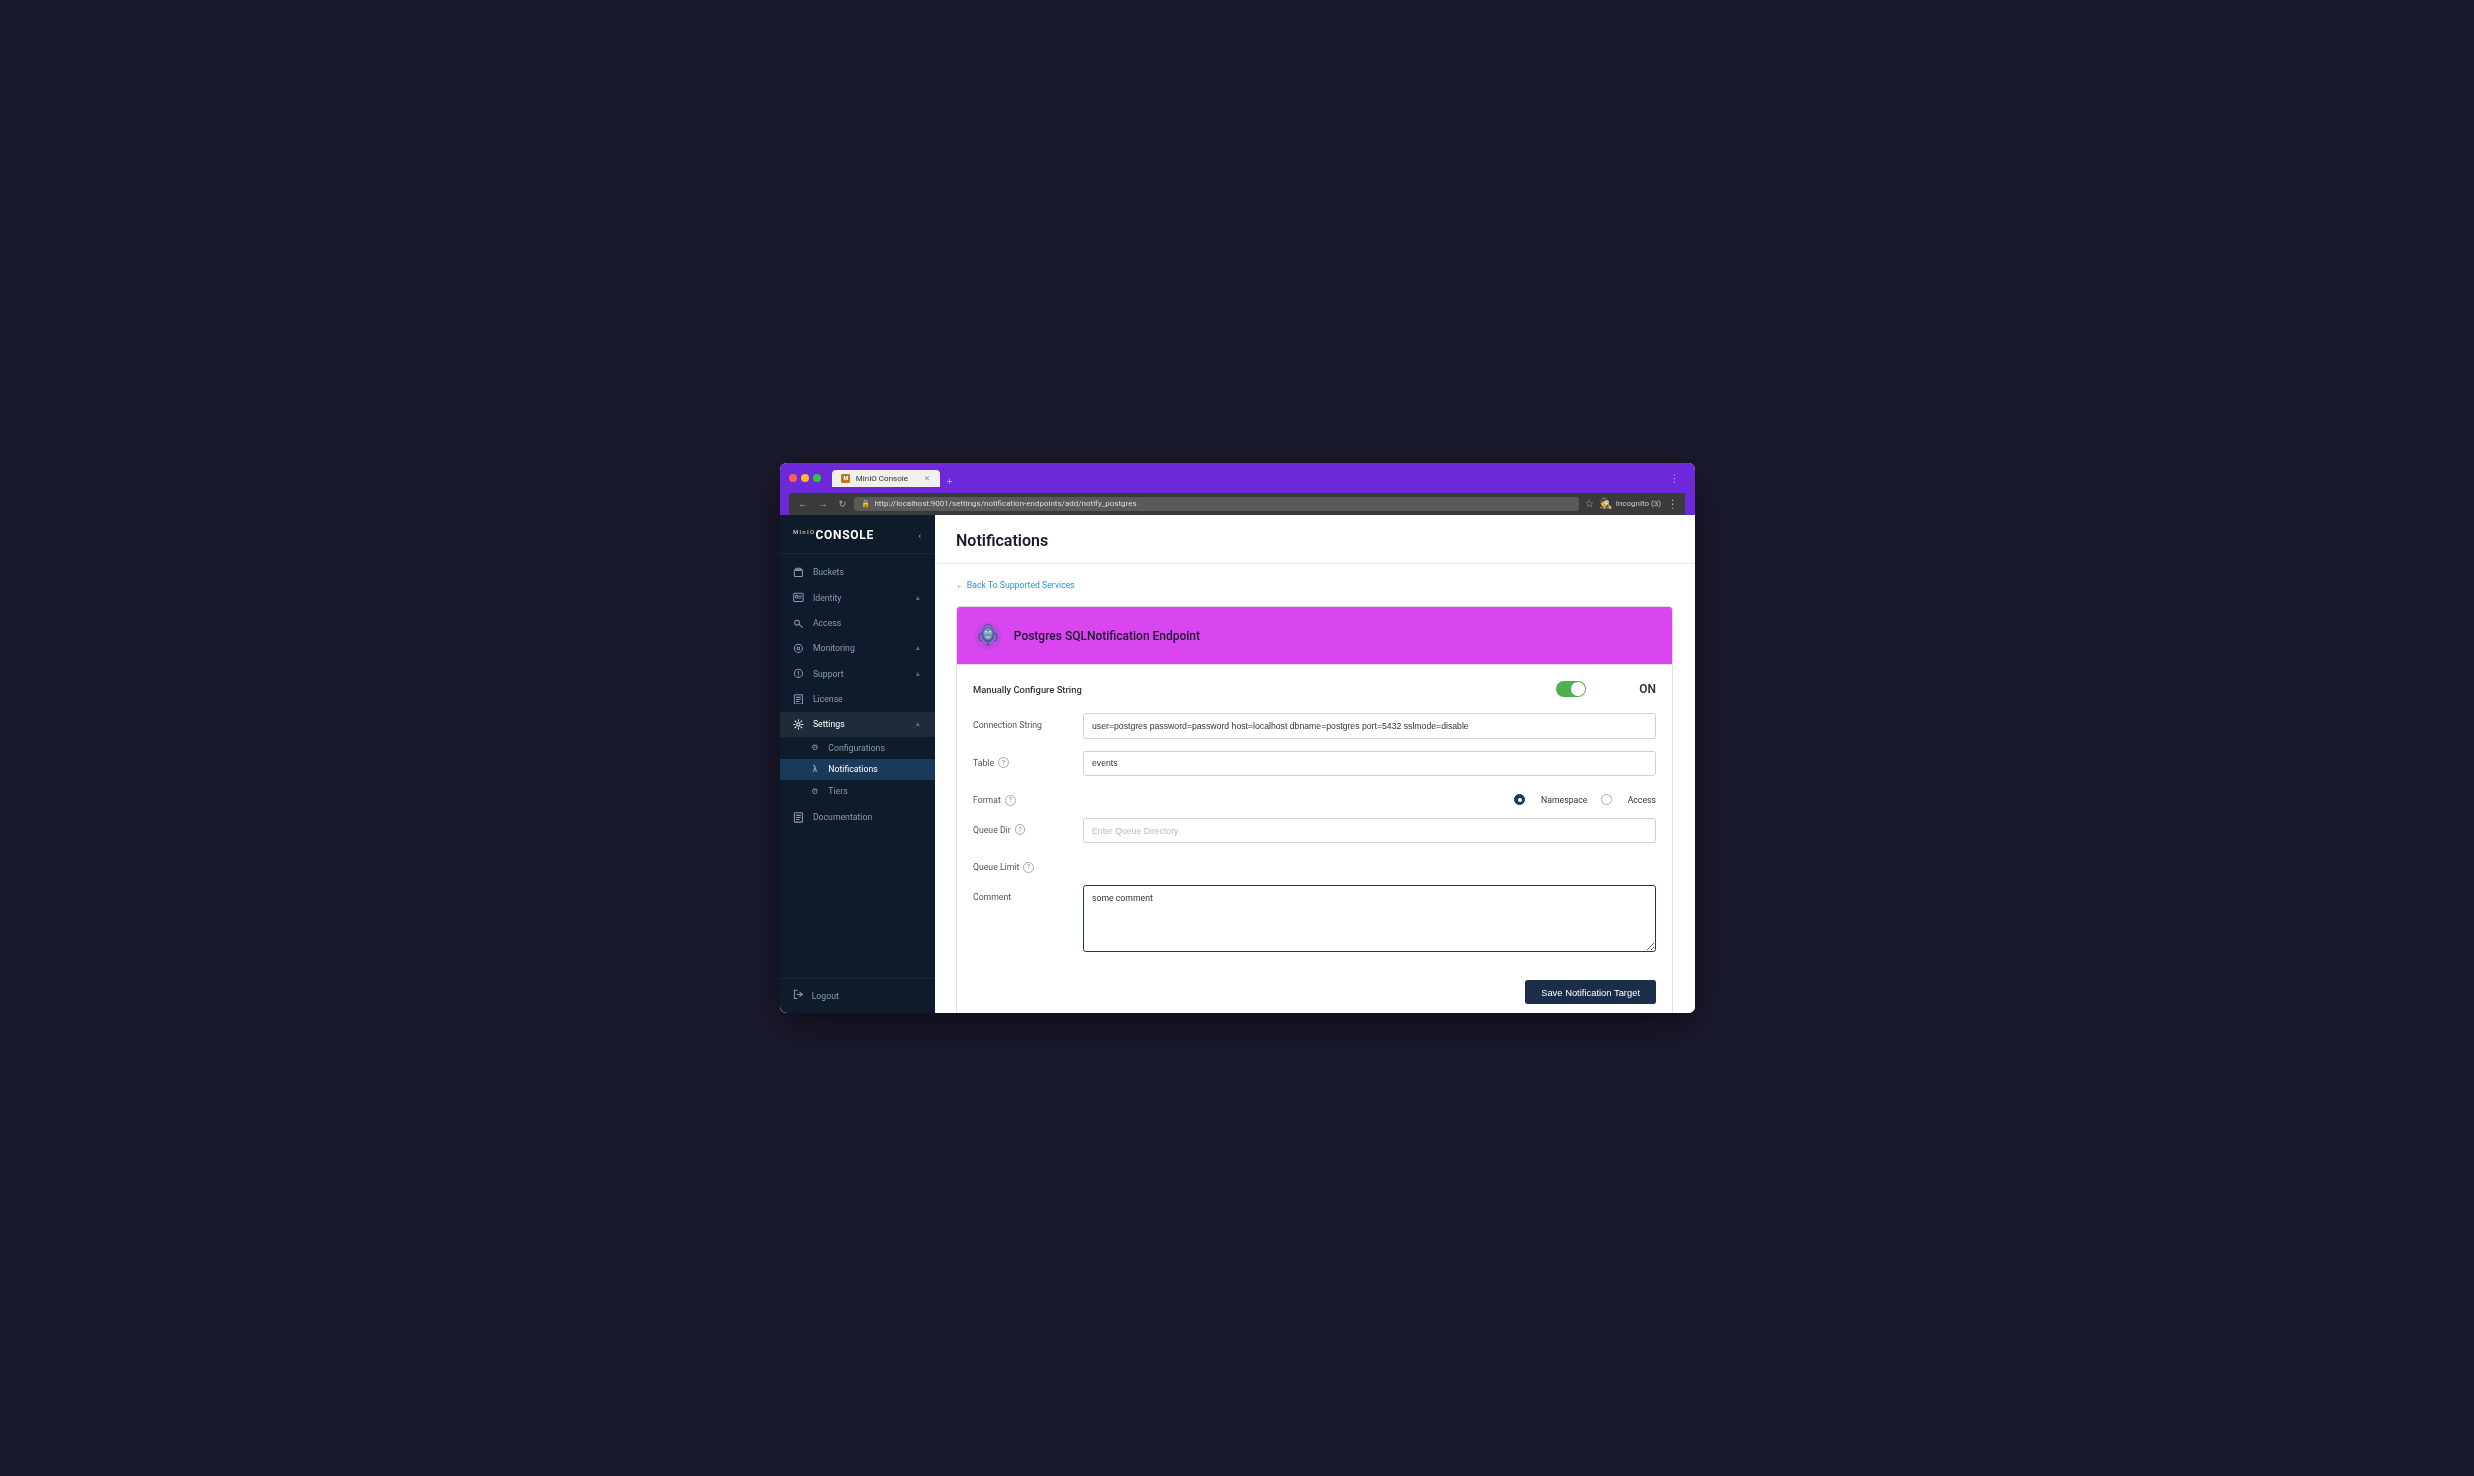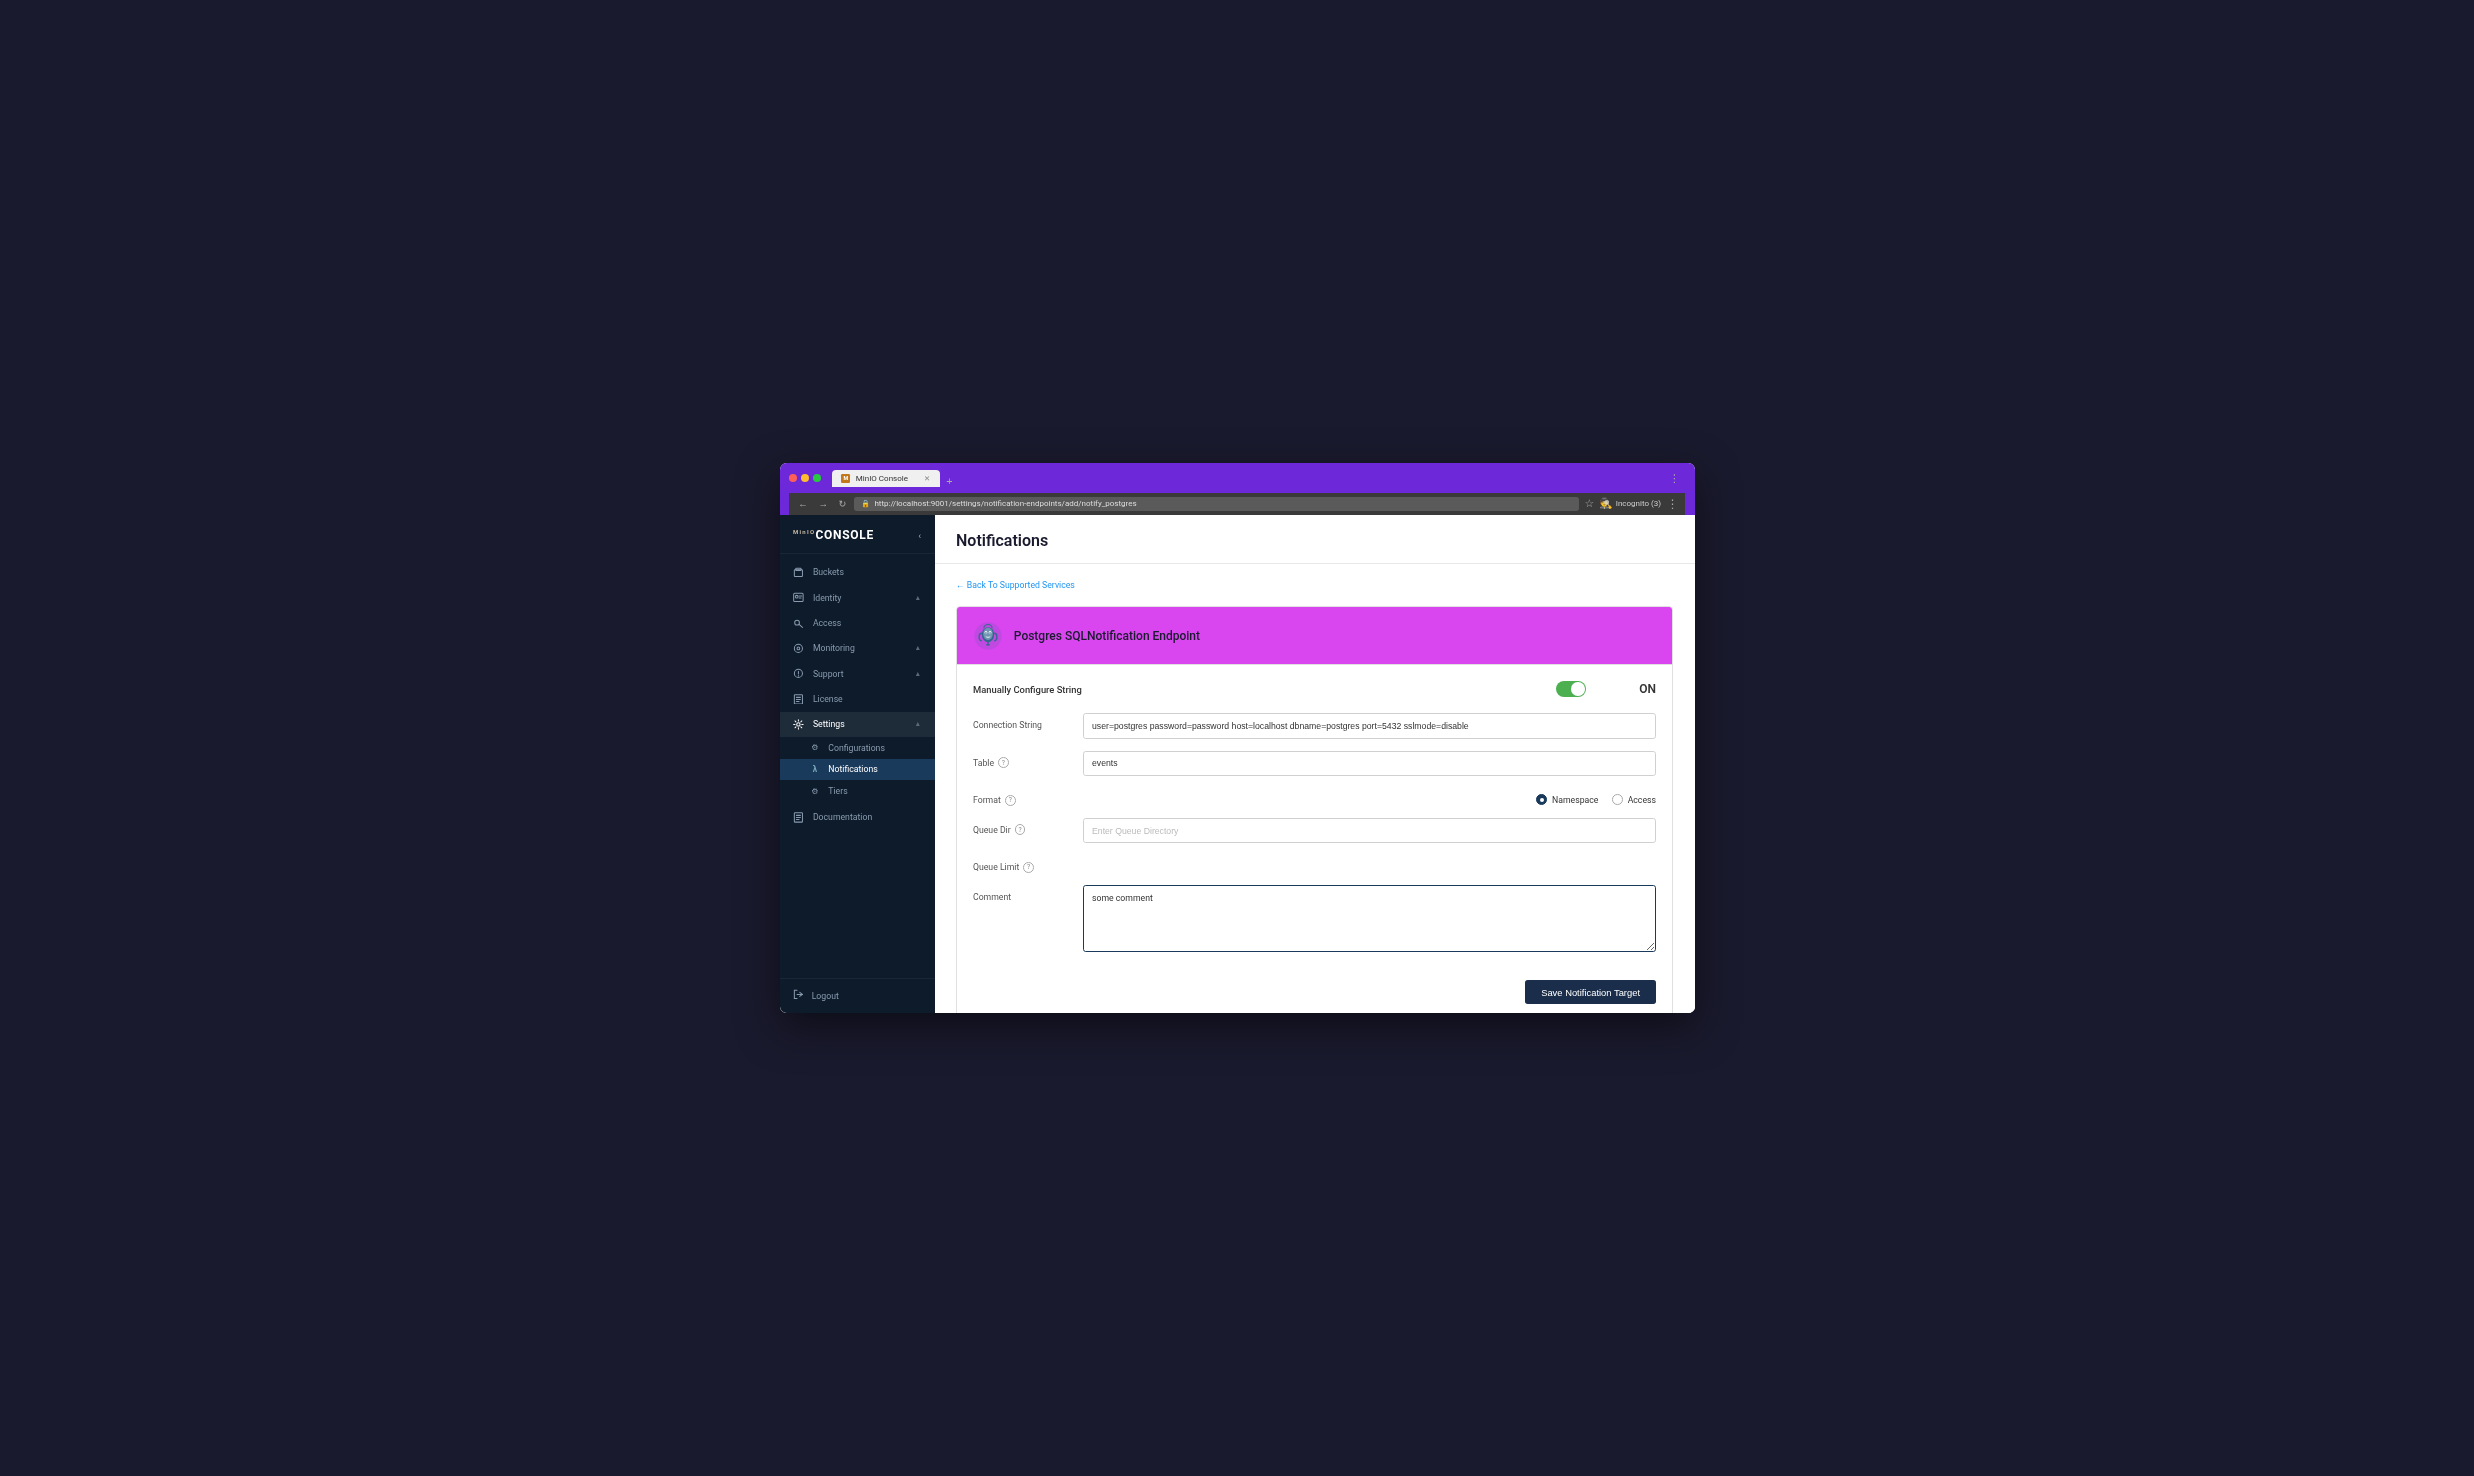--- a/index.html
+++ b/index.html
@@ -466,21 +466,21 @@
       display: flex;
       align-items: center;
       gap: 13.4px;
       padding-top: 6px;
       margin-left: auto;
     }
 
     .radio-option {
       display: flex;
       align-items: center;
-      gap: 5px;
+      gap: 16px;
       font-size: 8.7px;
       color: #333;
       cursor: pointer;
     }
 
     .radio-dot {
       width: 10.8px;
       height: 10.8px;
       border-radius: 50%;
       border: 1.3px solid #aaa;

